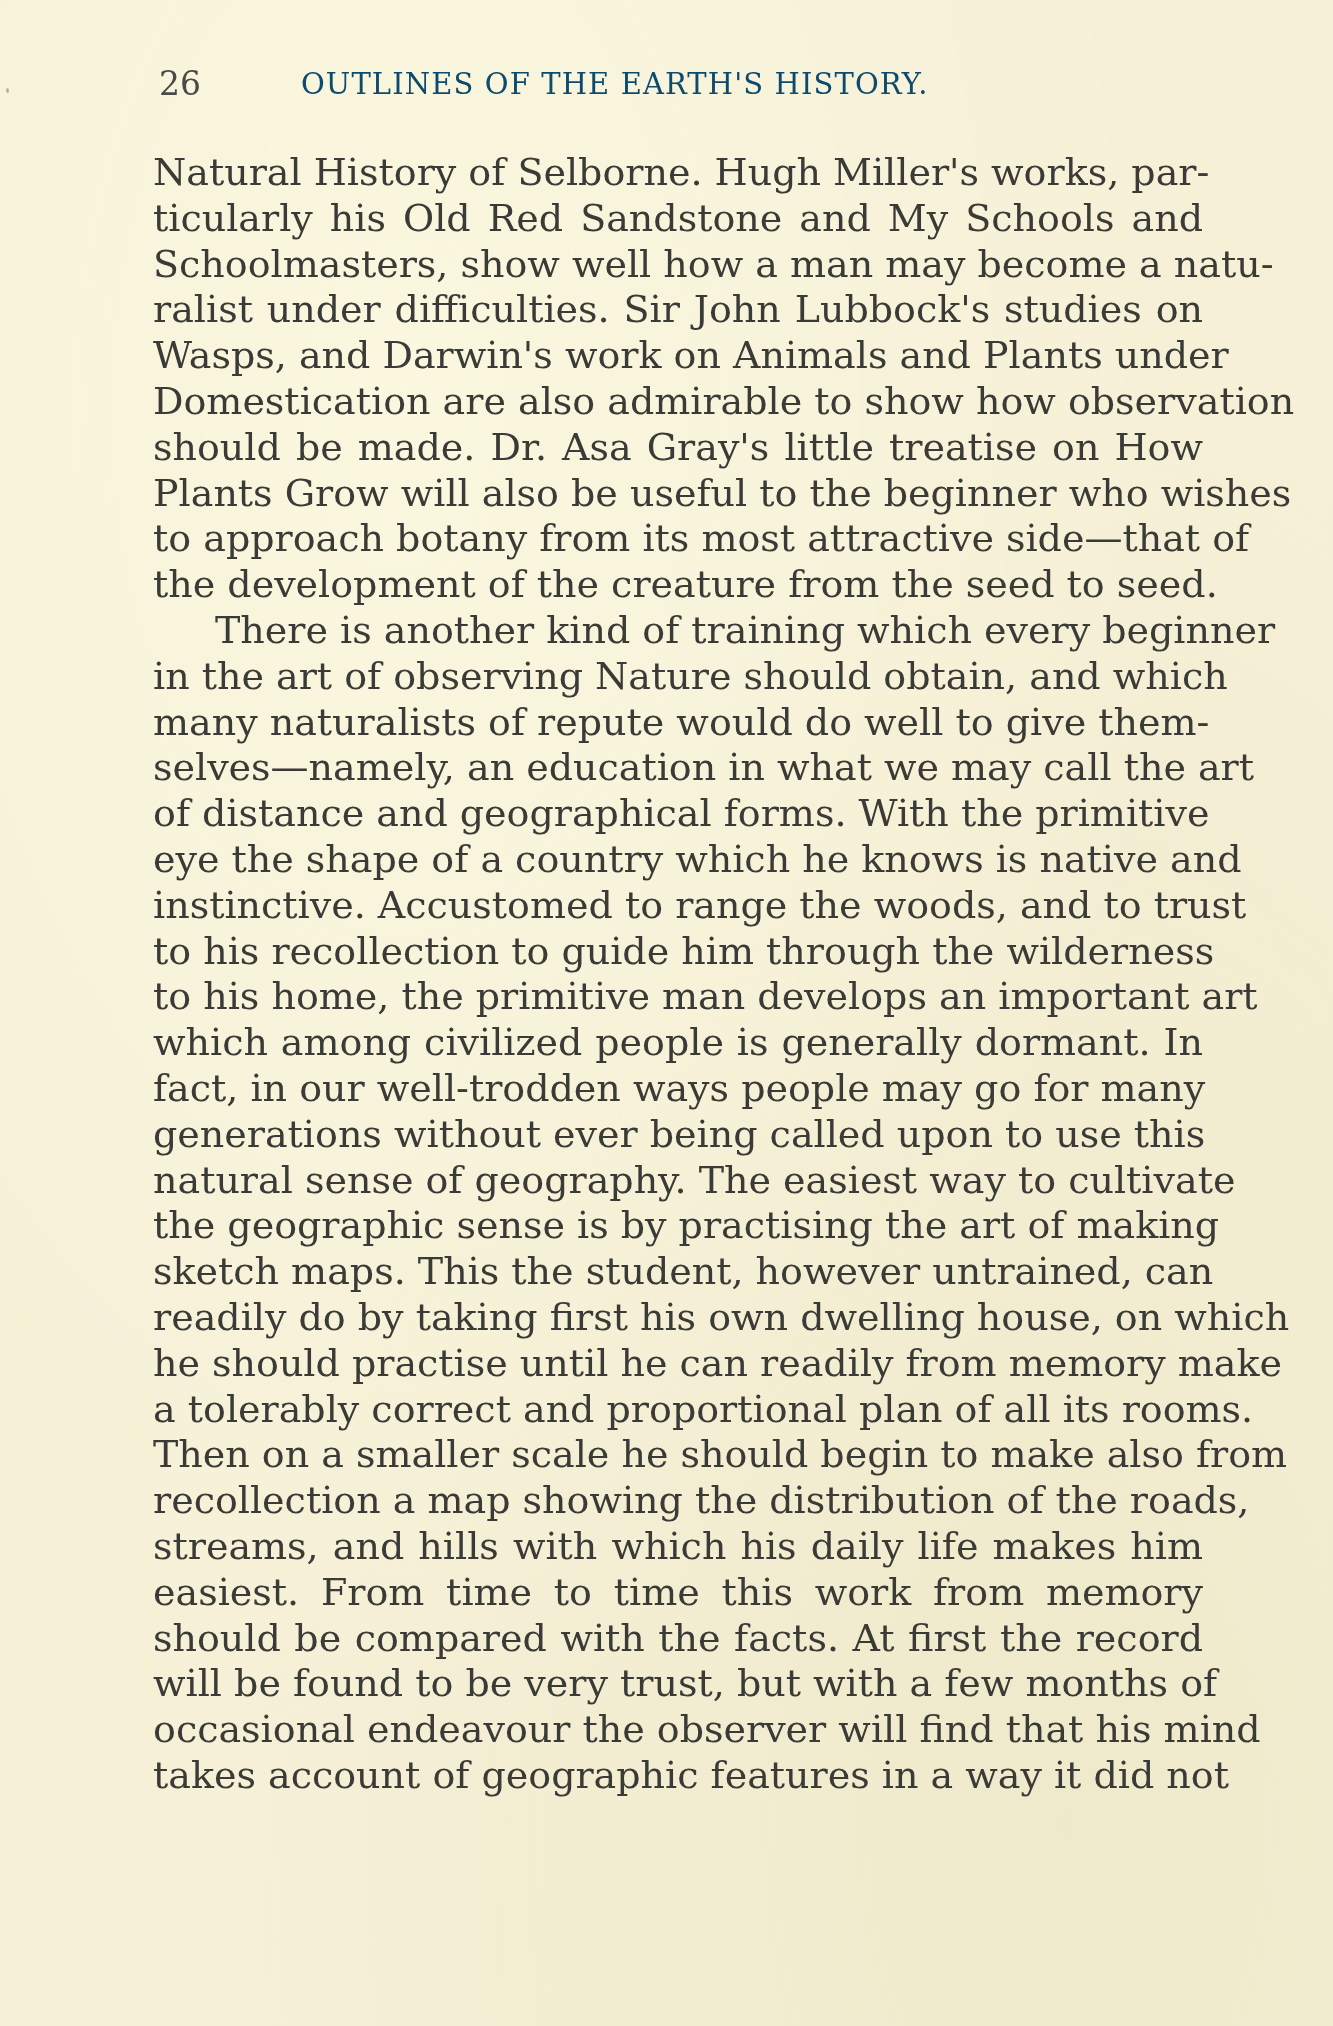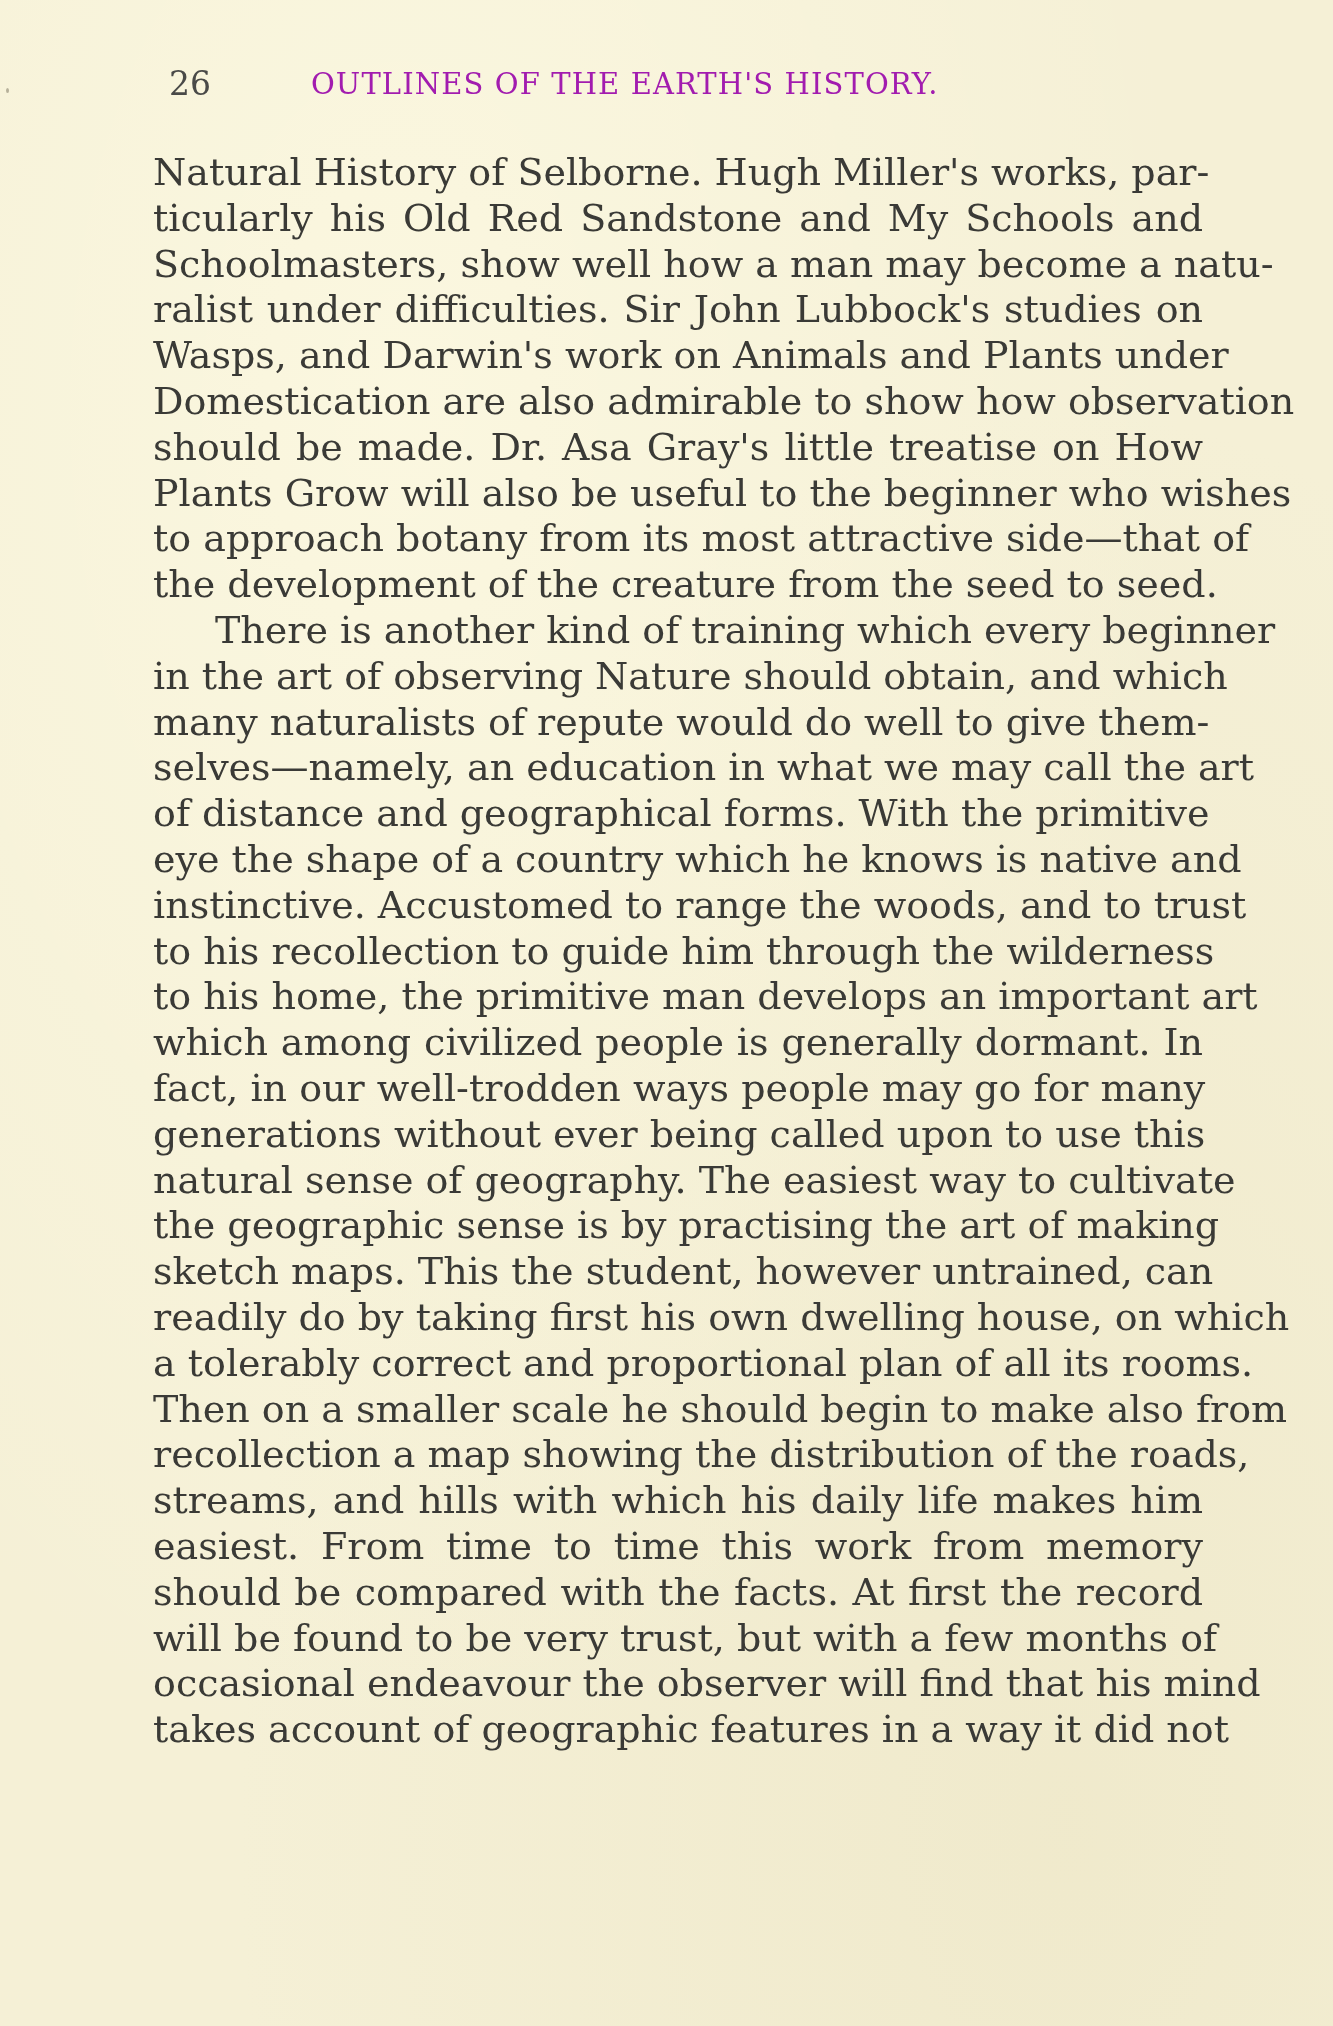--- a/index.html
+++ b/index.html
@@ -20,39 +20,39 @@
   }
   .page {
     position: absolute;
     left: 153px;
     top: 0;
     width: 1050px;
   }
   .running-head {
     position: absolute;
     top: 64px;
-    left: 16px;
+    left: 6px;
     width: 1050px;
     height: 44px;
   }
   .page-number {
     position: absolute;
     left: 0;
     top: 0;
     font-size: 33px;
     letter-spacing: 0px;
     color: #4a4a48;
   }
   .running-title {
     position: absolute;
     left: 142px;
     top: 3px;
     font-size: 29px;
     letter-spacing: 1.1px;
-    color: #a21caf;
+    color: #0c4a6e;
     white-space: nowrap;
   }
   .body-text {
     position: absolute;
     top: 150px;
     left: 0;
     width: 1050px;
   }
   .line {
     display: block;
@@ -115,20 +115,21 @@
         <span class="line">instinctive.  Accustomed to range the woods, and to trust</span>
         <span class="line">to his recollection to guide him through the wilderness</span>
         <span class="line">to his home, the primitive man develops an important art</span>
         <span class="line">which among civilized people is generally dormant.  In</span>
         <span class="line">fact, in our well-trodden ways people may go for many</span>
         <span class="line">generations without ever being called upon to use this</span>
         <span class="line">natural sense of geography.  The easiest way to cultivate</span>
         <span class="line">the geographic sense is by practising the art of making</span>
         <span class="line">sketch maps.  This the student, however untrained, can</span>
         <span class="line">readily do by taking first his own dwelling house, on which</span>
+        <span class="line">he should practise until he can readily from memory make</span>
         <span class="line">a tolerably correct and proportional plan of all its rooms.</span>
         <span class="line">Then on a smaller scale he should begin to make also from</span>
         <span class="line">recollection a map showing the distribution of the roads,</span>
         <span class="line">streams, and hills with which his daily life makes him</span>
         <span class="line">easiest.  From time to time this work from memory</span>
         <span class="line">should be compared with the facts.  At first the record</span>
         <span class="line">will be found to be very trust, but with a few months of</span>
         <span class="line">occasional endeavour the observer will find that his mind</span>
         <span class="line">takes account of geographic features in a way it did not</span>
       </div>

